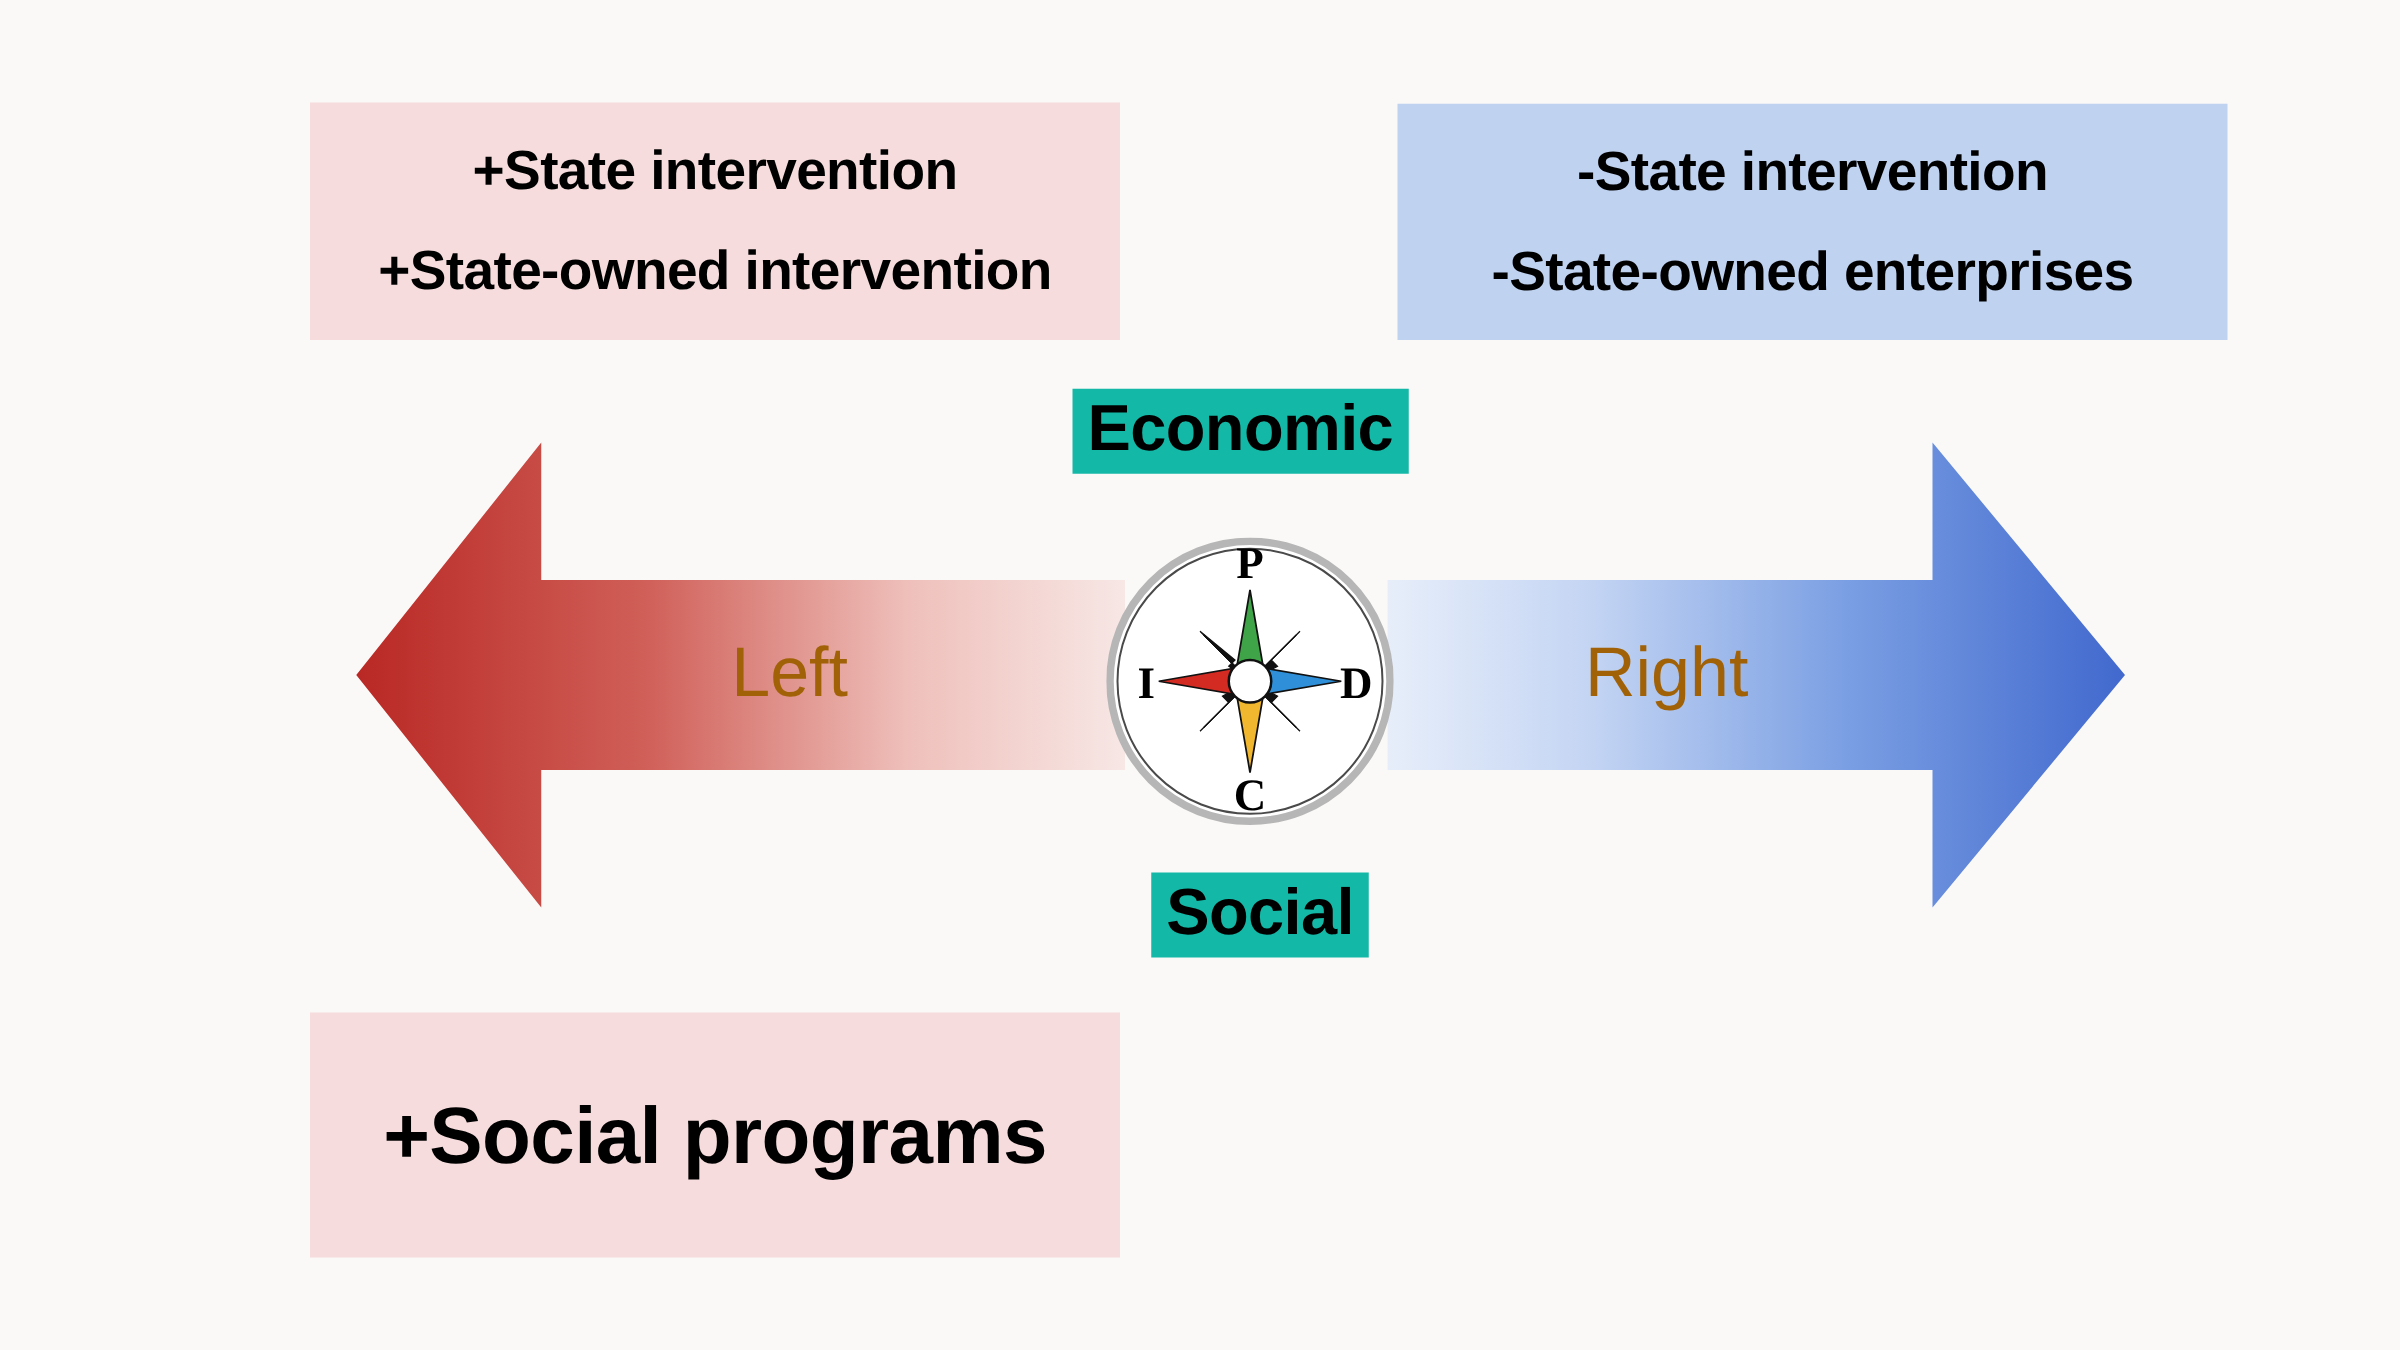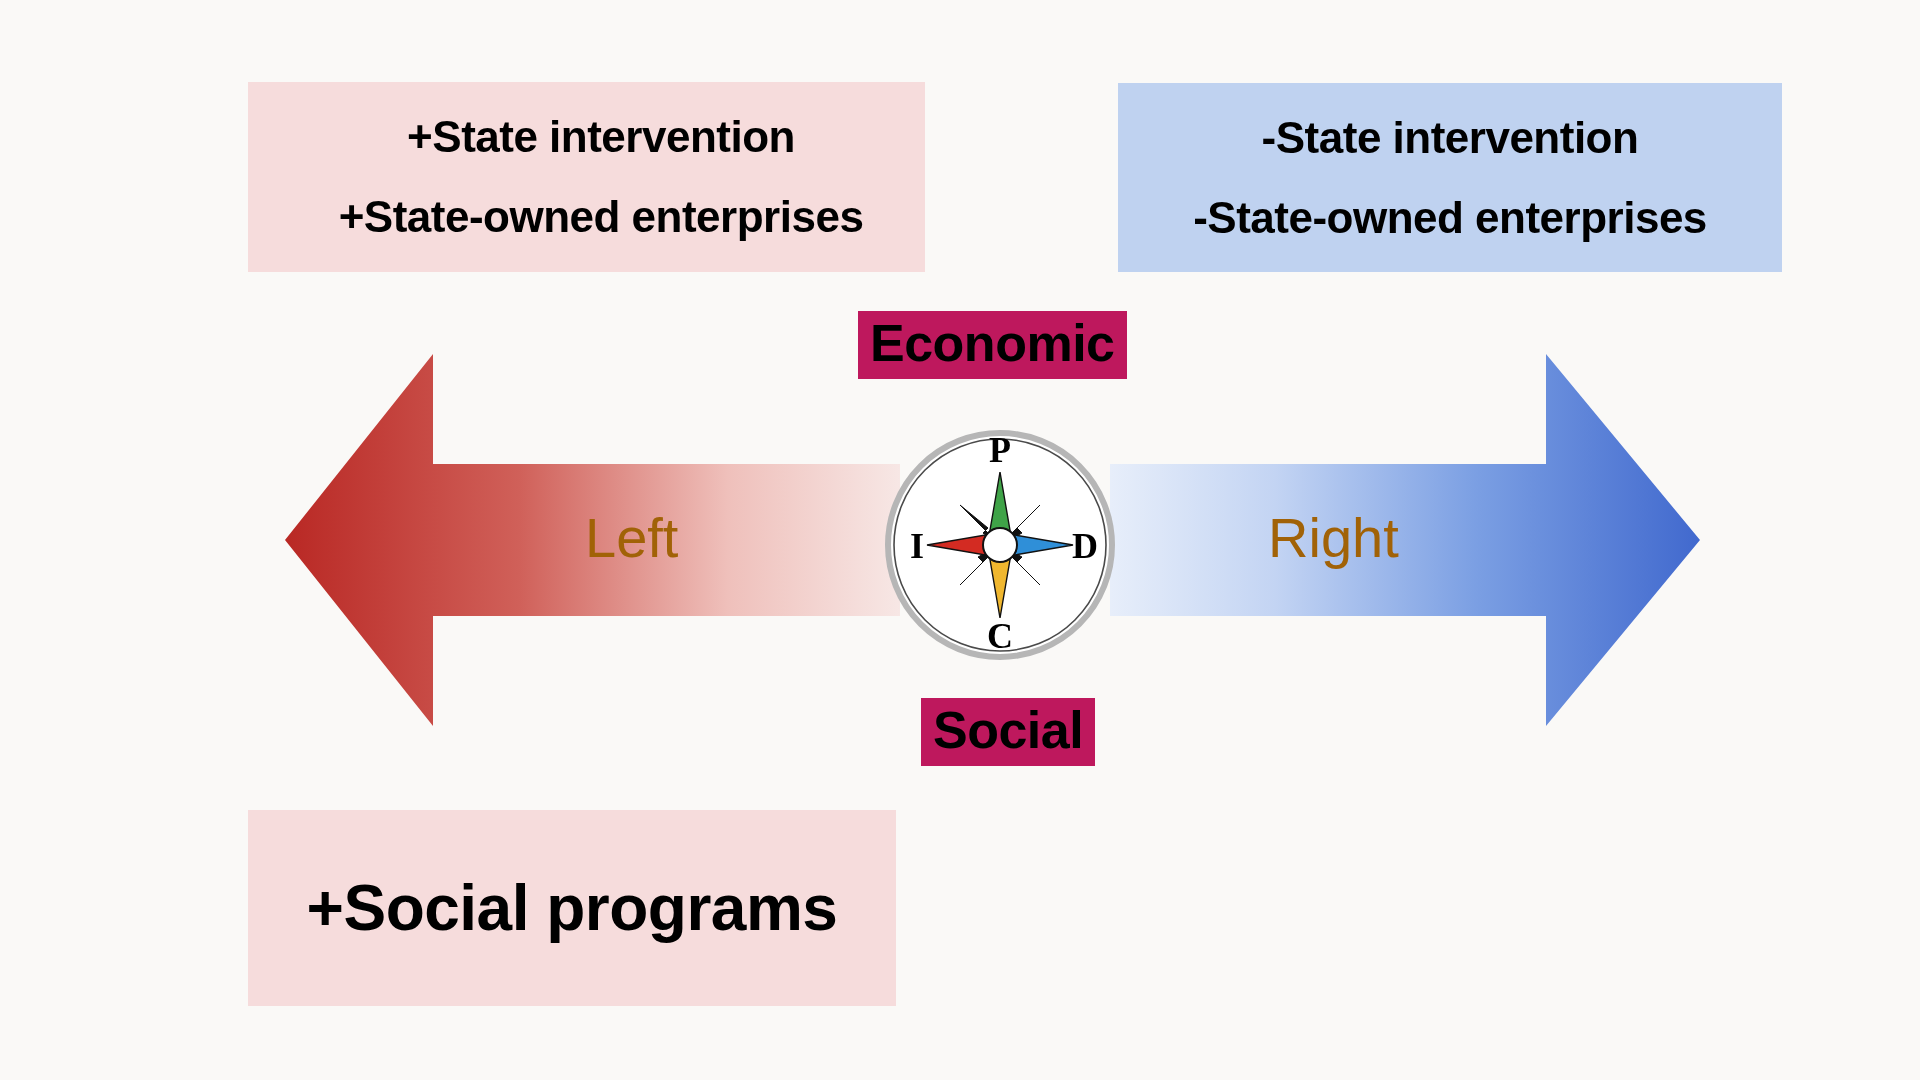--- a/index.html
+++ b/index.html
@@ -19,21 +19,21 @@
     justify-content:center;
     text-align:center;
     color:#000;
     font-weight:bold;
     letter-spacing:-0.5px;
     line-height:1.45;
   }
   .qbox.pink{background:#F6DCDC;}
   .qbox.blue{background:#BFD2F0;}
 
-  #box-tl{left:248px;top:82px;width:648px;height:190px;padding-left:29px;}
+  #box-tl{left:248px;top:82px;width:648px;height:190px;}
   #box-tr{left:1118px;top:83px;width:664px;height:189px;}
   #box-bl{left:248px;top:810px;width:648px;height:196px;}
   #box-br{left:1118px;top:810px;width:664px;height:196px;}
 
   .qline{display:block;white-space:nowrap;}
   #box-tl .qline, #box-tr .qline{font-size:44px;margin:8px 0;}
   #box-bl .qline, #box-br .qline{font-size:64px;}
 
   
   #arrows{position:absolute;left:0;top:0;width:1920px;height:1080px;}
@@ -45,21 +45,21 @@
     font-weight:400;
     color:#a16207;
     white-space:nowrap;
   }
   #label-left{left:585px;top:505px;}
   #label-right{left:1268px;top:505px;}
 
   
   .hl{
     position:absolute;
-    background:#be185d;
+    background:#14b8a6;
     color:#000;
     font-weight:bold;
     font-size:52px;
     letter-spacing:-0.5px;
     padding:6px 12px 10px 12px;
     white-space:nowrap;
     line-height:1;
   }
   #label-economic{left:858px;top:311px;}
   #label-social{left:921px;top:698px;}
@@ -130,21 +130,21 @@
     <circle cx="115" cy="115" r="17" fill="#FFFFFF" stroke="#111" stroke-width="2"></circle>
 
     <text x="115" y="32" text-anchor="middle" font-family="'Liberation Serif', serif" font-size="36" font-weight="bold" fill="#000">P</text>
     <text x="200" y="128" text-anchor="middle" font-family="'Liberation Serif', serif" font-size="36" font-weight="bold" fill="#000">D</text>
     <text x="115" y="218" text-anchor="middle" font-family="'Liberation Serif', serif" font-size="36" font-weight="bold" fill="#000">C</text>
     <text x="32" y="128" text-anchor="middle" font-family="'Liberation Serif', serif" font-size="36" font-weight="bold" fill="#000">I</text>
   </svg>
 
   <div class="qbox pink" id="box-tl">
     <span class="qline">+State intervention</span>
-    <span class="qline">+State-owned enterprises</span>
+    <span class="qline">+State-owned intervention</span>
   </div>
 
   <div class="qbox pink" id="box-bl">
     <span class="qline">+Social programs</span>
   </div>
 
   <div class="qbox blue" id="box-tr">
     <span class="qline">-State intervention</span>
     <span class="qline">-State-owned enterprises</span>
   </div>

